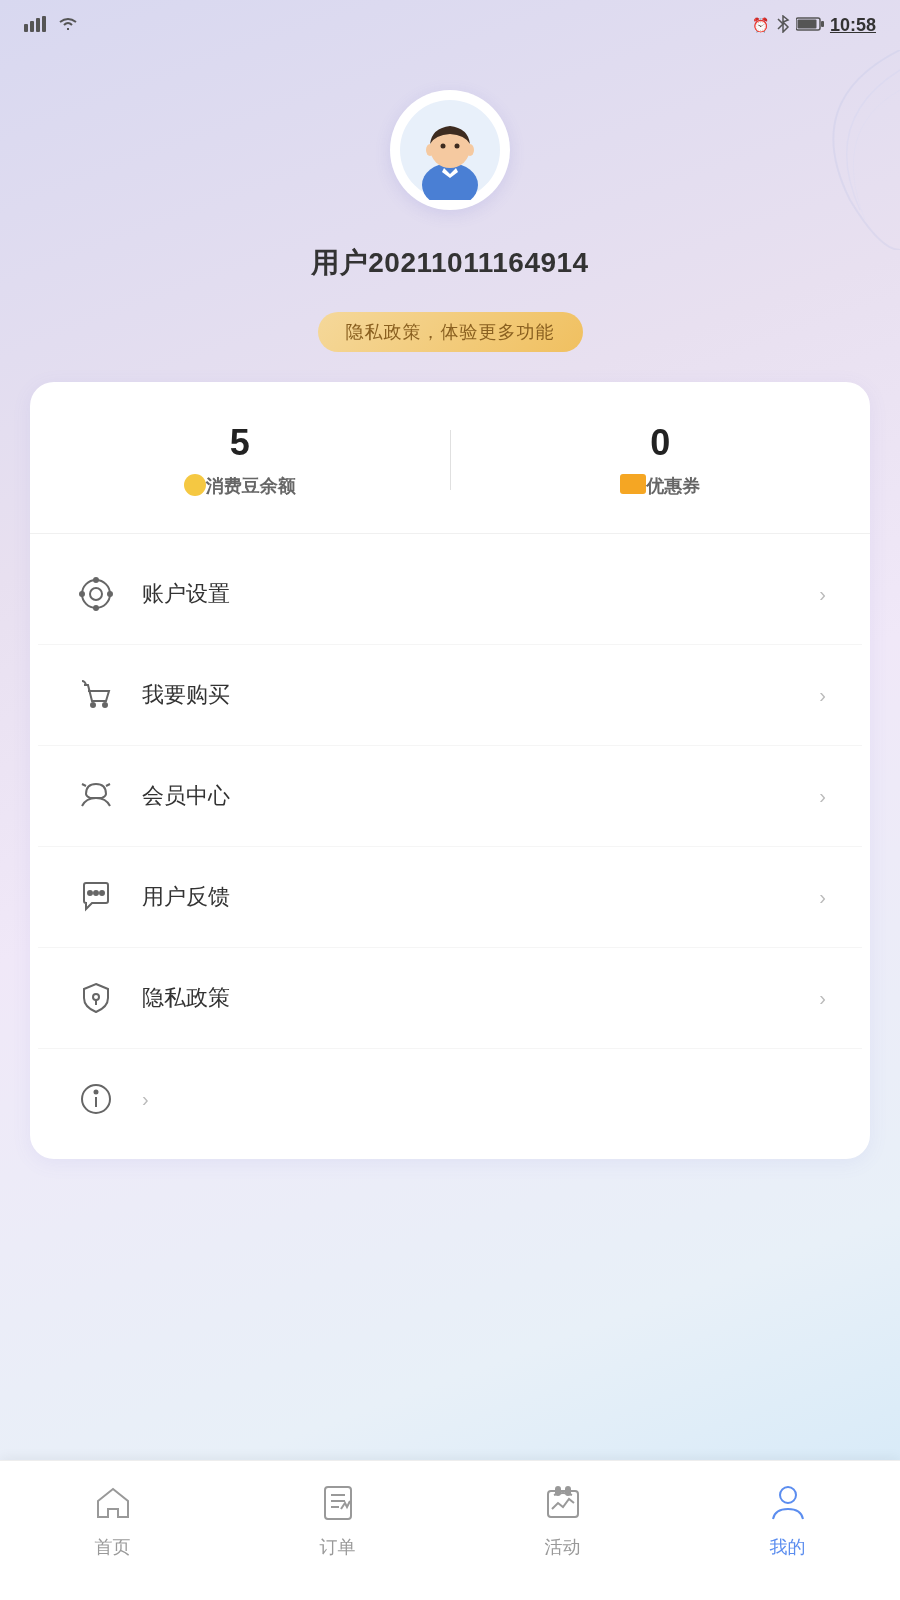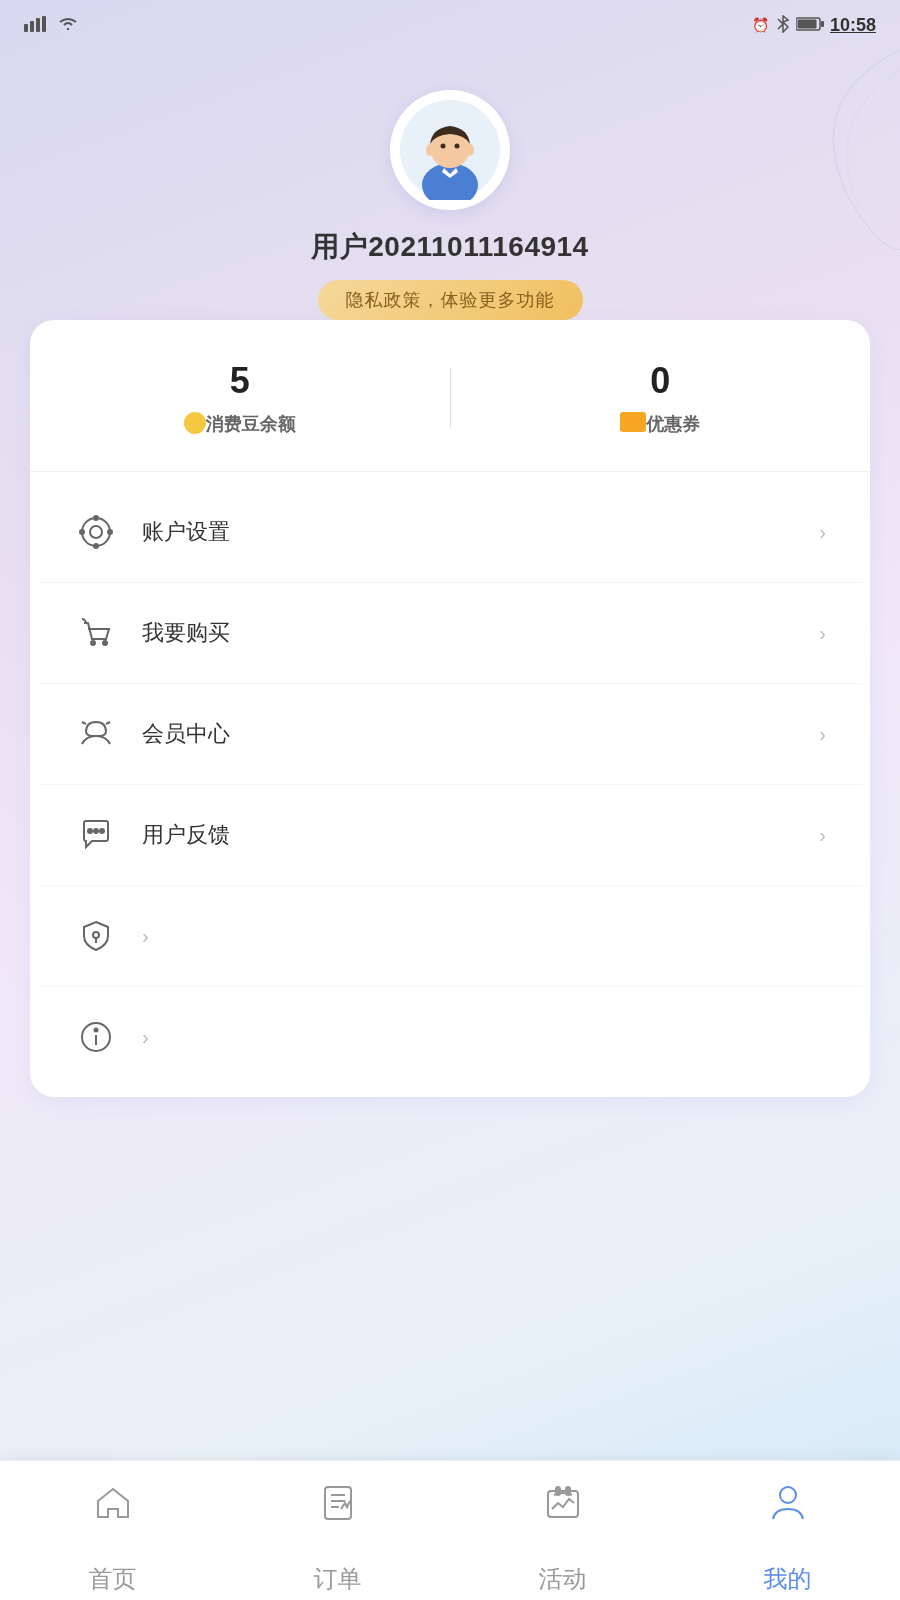--- a/index.html
+++ b/index.html
@@ -40,20 +40,22 @@
       font-weight: 500;
     }
 
     
     .header-area {
       position: relative;
       display: flex;
       flex-direction: column;
       align-items: center;
       padding-top: 40px;
+      padding-bottom: 30px;
+      gap: 16px;
     }
 
     
     .bg-decoration {
       position: absolute;
       top: 0;
       right: 0;
       width: 300px;
       height: 200px;
       opacity: 0.3;
@@ -219,23 +221,22 @@
       align-items: center;
       justify-content: center;
     }
 
     .nav-icon svg {
       width: 42px;
       height: 42px;
     }
 
     .nav-label {
-      font-size: 24px;
+      font-size: 18px;
       color: #999;
-      margin-top: 28px;
     }
 
     .nav-item.active .nav-label {
       color: #5b8def;
     }
 
     .nav-item.active .nav-icon svg {
       color: #5b8def;
     }
   </style>
@@ -392,20 +393,21 @@
     </div>
 
     <div class="menu-item">
       <div class="menu-icon">
         <svg viewBox="0 0 36 36" fill="none" stroke="#666" stroke-width="2">
           <path d="M18 4 L30 9 L30 18 Q30 27 18 32 Q6 27 6 18 L6 9 Z"></path>
           <circle cx="18" cy="17" r="3"></circle>
           <line x1="18" y1="20" x2="18" y2="25"></line>
         </svg>
       </div>
+      <span class="menu-label">隐私政策</span>
       <span class="menu-arrow">›</span>
     </div>
 
     <div class="menu-item">
       <div class="menu-icon">
         <svg viewBox="0 0 36 36" fill="none" stroke="#666" stroke-width="2">
           <circle cx="18" cy="18" r="14"></circle>
           <line x1="18" y1="16" x2="18" y2="26"></line>
           <circle cx="18" cy="11" r="1.5" fill="#666"></circle>
         </svg>

